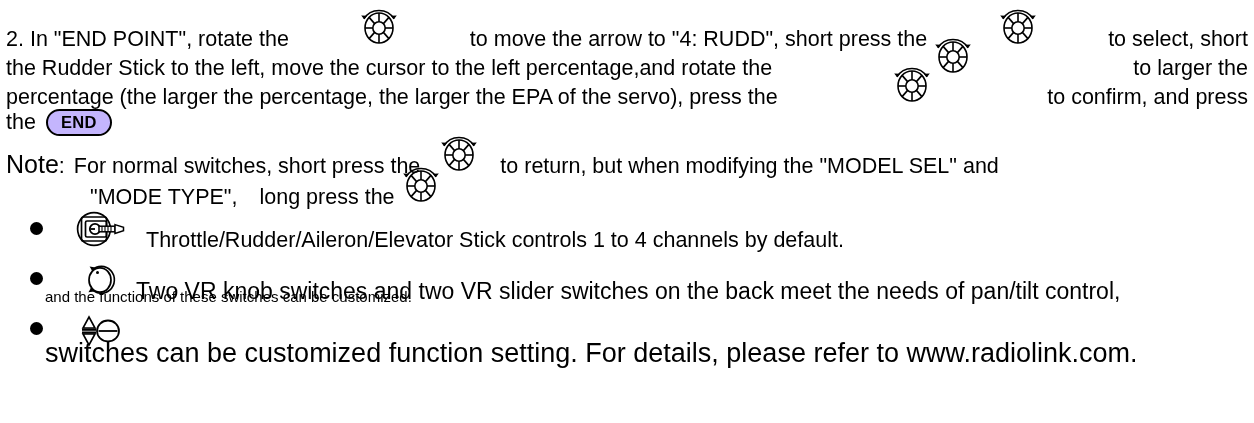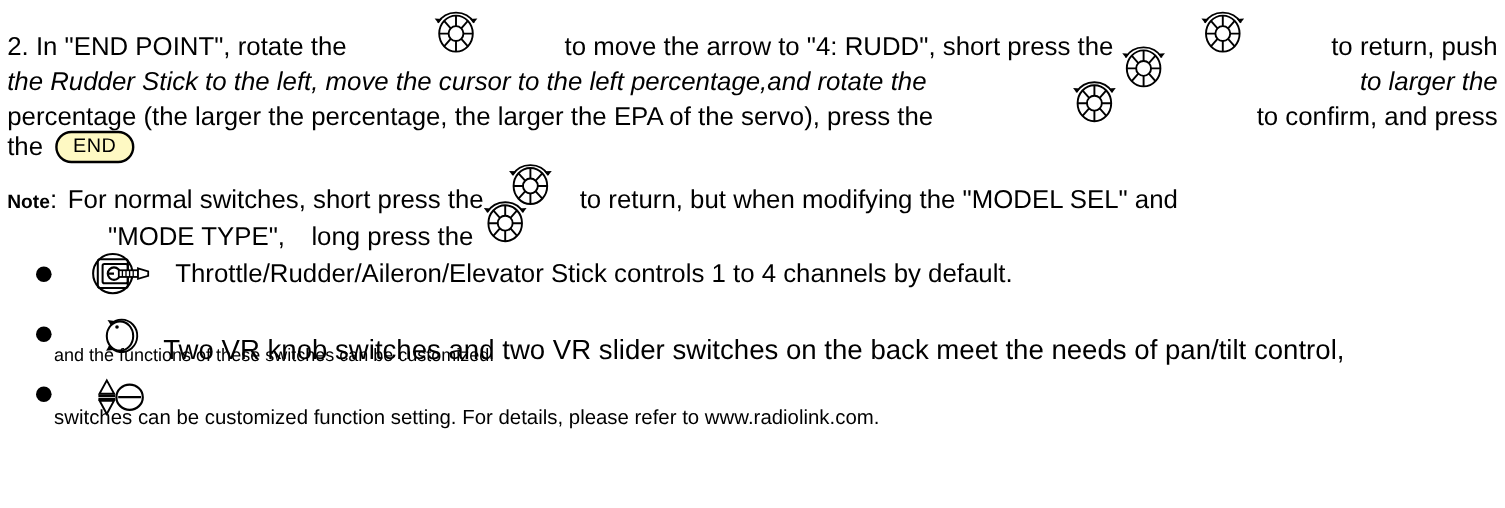--- a/index.html
+++ b/index.html
@@ -43,32 +43,32 @@
   .knob svg { display: block; }
 
   
   .endkey {
     display: inline-block;
     vertical-align: -6px;
     border: 2.2px solid #000;
     border-radius: 999px;
     padding: 1px 13px 2px 13px;
     font-size: 16.5px;
-    font-weight: normal;
+    font-weight: bold;
     letter-spacing: 0.4px;
     line-height: 20px;
     height: 20px;
-    background: #fef9c3;
+    background: #c4b5fd;
     flex: 0 0 auto;
   }
 
   
   .note-label {
-    font-weight: bold;
-    font-size: 16px;
+    font-weight: normal;
+    font-size: 25px;
     text-align: right;
   }
 
   
   .bullet-dot {
     position: absolute;
     width: 13px;
     height: 13px;
     border-radius: 50%;
     background: #000;
@@ -124,24 +124,24 @@
           <line x1="27.4" y1="26.4" x2="32.9" y2="32.6"></line>
           <line x1="32.9" y1="11.4" x2="27.4" y2="17.6"></line>
           <line x1="18.6" y1="26.4" x2="13.1" y2="32.6"></line>
           <path d="M8 13 A17 16 0 0 1 38 13" stroke-width="1.5"></path>
         </g>
         <path d="M8 13 L5.2 9.4 L11.4 9.8 Z" fill="#000"></path>
         <path d="M38 13 L34.6 9.8 L40.8 9.4 Z" fill="#000"></path>
       </svg>
     </span>
 
-    <span class="w">to return, push</span>
-  </div>
-
-  <div class="jline spread" style="position:absolute; left:6px; top:35px; width:1242px; height:30px; font-size:21.5px;font-style:italic;">
+    <span class="w">to select, short</span>
+  </div>
+
+  <div class="jline spread" style="position:absolute; left:6px; top:35px; width:1242px; height:30px; font-size:21.5px;">
     <span class="w">the Rudder Stick to the left, move the cursor to the left percentage,and rotate the</span>
 
     <span class="knob">
       <svg width="46" height="40" viewBox="0 0 46 40">
         <g fill="none" stroke="#000" stroke-width="1.6">
           <ellipse cx="23" cy="22" rx="14" ry="15"></ellipse>
           <circle cx="23" cy="22" r="6.2"></circle>
           <line x1="23" y1="7" x2="23" y2="15.8"></line>
           <line x1="23" y1="28.2" x2="23" y2="37"></line>
           <line x1="9" y1="22" x2="16.8" y2="22"></line>
@@ -243,21 +243,21 @@
           <path d="M8 13 A17 16 0 0 1 38 13" stroke-width="1.5"></path>
         </g>
         <path d="M8 13 L5.2 9.4 L11.4 9.8 Z" fill="#000"></path>
         <path d="M38 13 L34.6 9.8 L40.8 9.4 Z" fill="#000"></path>
       </svg>
     </span>
     <span style="display:inline-block;width:12px"></span>
   </div>
 
   <div class="bullet-dot" style="left:30px; top:222px;"></div>
-  <div class="jline" style="position:absolute; left:72px; top:211px; height:34px; font-size:21.5px;align-items:center;">
+  <div class="jline" style="position:absolute; left:72px; top:211px; height:34px; font-size:21.5px;">
     <span class="ico">
       <svg width="70" height="36" viewBox="0 0 70 36">
         <g fill="none" stroke="#000">
           <circle cx="22" cy="18" r="16.4" stroke-width="1.7"></circle>
           <rect x="9.5" y="6" width="25" height="24" rx="2" stroke-width="1.7"></rect>
           <rect x="13.5" y="10" width="21" height="16" rx="1.5" stroke-width="1.7"></rect>
           <circle cx="23" cy="18" r="5.2" stroke-width="1.8"></circle>
         </g>
         <path d="M23 18 L18.4 18" stroke="#000" stroke-width="1.8" fill="none"></path>
         <rect x="27" y="15.2" width="16" height="5.6" fill="#fff" stroke="#000" stroke-width="1.5"></rect>
@@ -301,15 +301,15 @@
 
         <line x1="4" y1="18.7" x2="18" y2="18.7" stroke="#000" stroke-width="2.2"></line>
         <line x1="4" y1="21.6" x2="18" y2="21.6" stroke="#000" stroke-width="2.2"></line>
 
         <ellipse cx="30" cy="20" rx="11" ry="10.5" fill="#fff" stroke="#000" stroke-width="1.8"></ellipse>
         <line x1="20.5" y1="20" x2="39.5" y2="20" stroke="#000" stroke-width="1.8"></line>
       </svg>
     </span>
     <span style="display:inline-block;width:6px"></span>
   </div>
-  <div style="position:absolute; left:45px; top:338px; font-size:17px; white-space:nowrap;text-align:right;">switches can be customized function setting. For details, please refer to www.radiolink.com.</div>
+  <div style="position:absolute; left:45px; top:338px; font-size:27px; white-space:nowrap;text-align:right;">switches can be customized function setting. For details, please refer to www.radiolink.com.</div>
 
 </div>
 
 </body></html>

